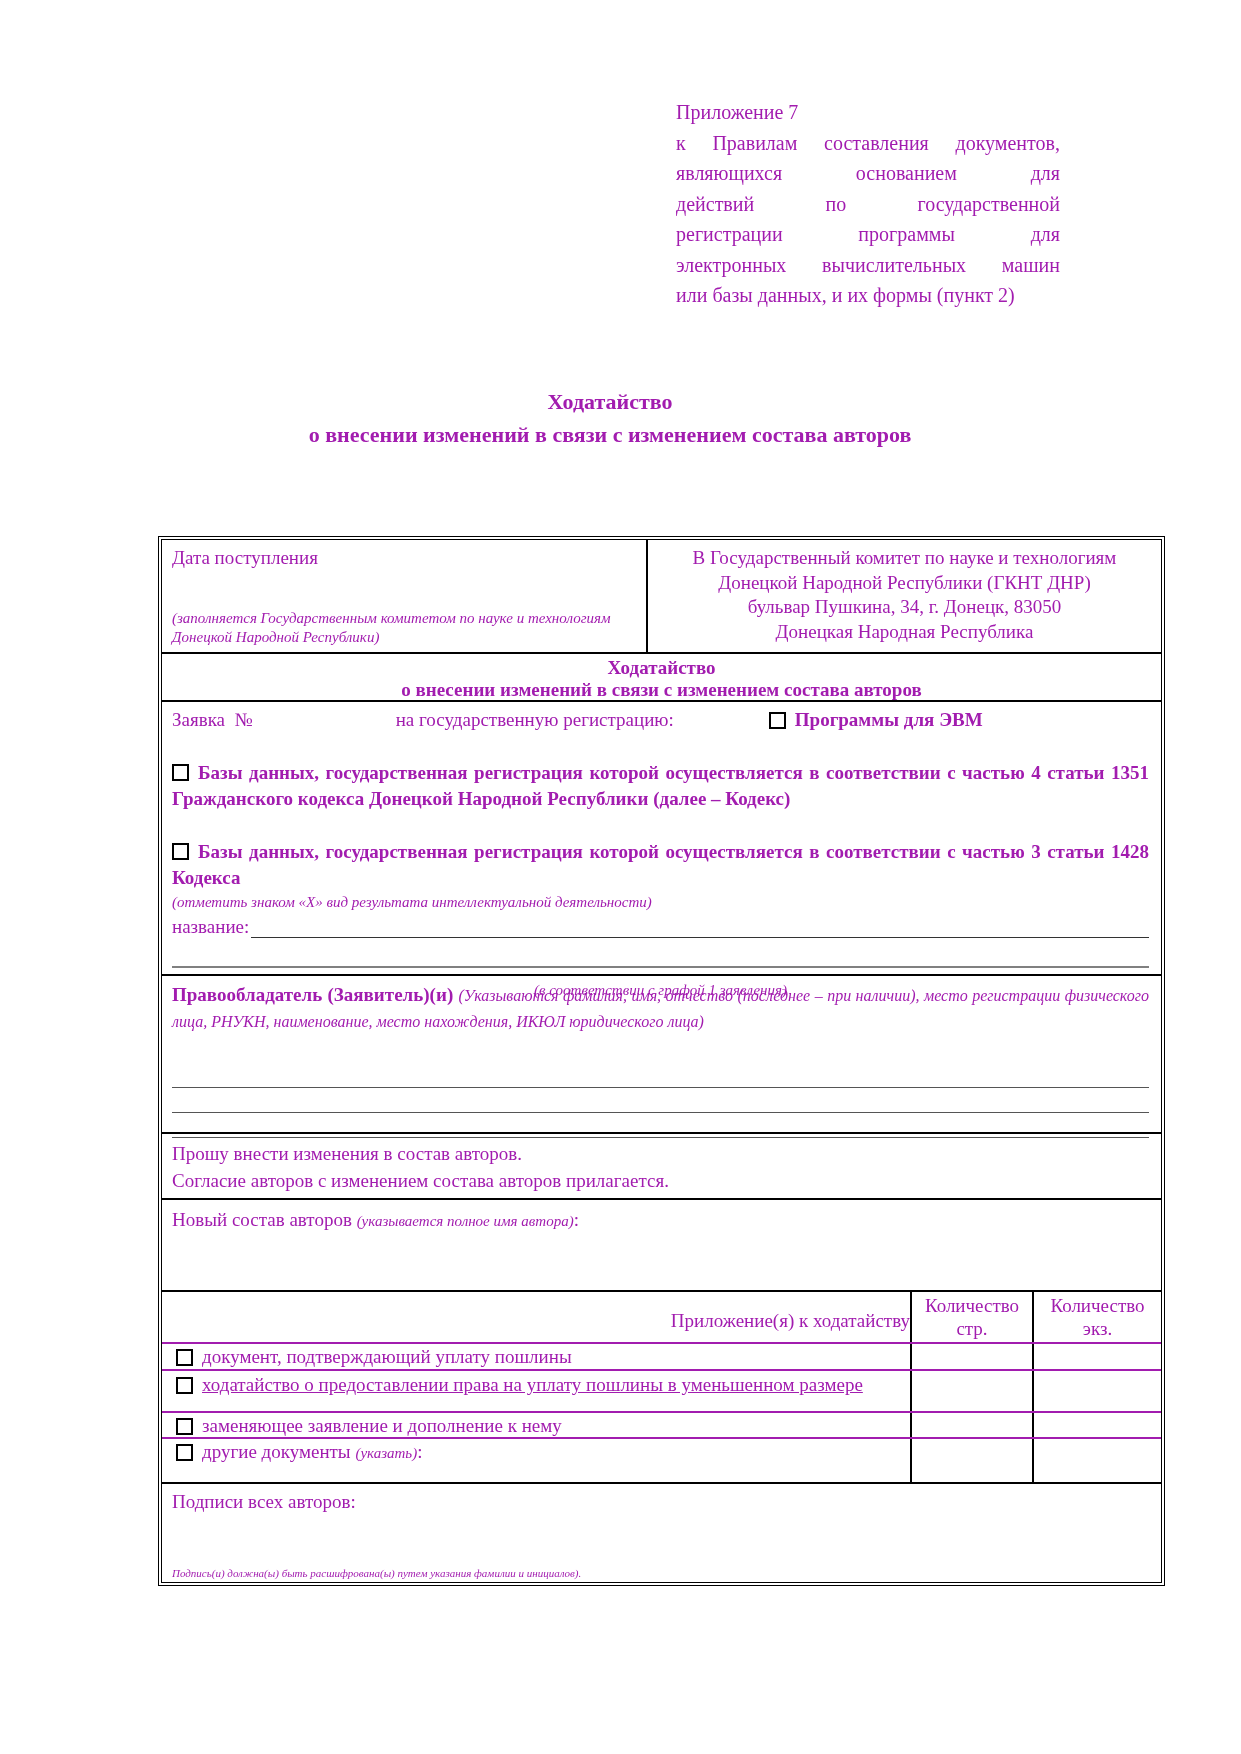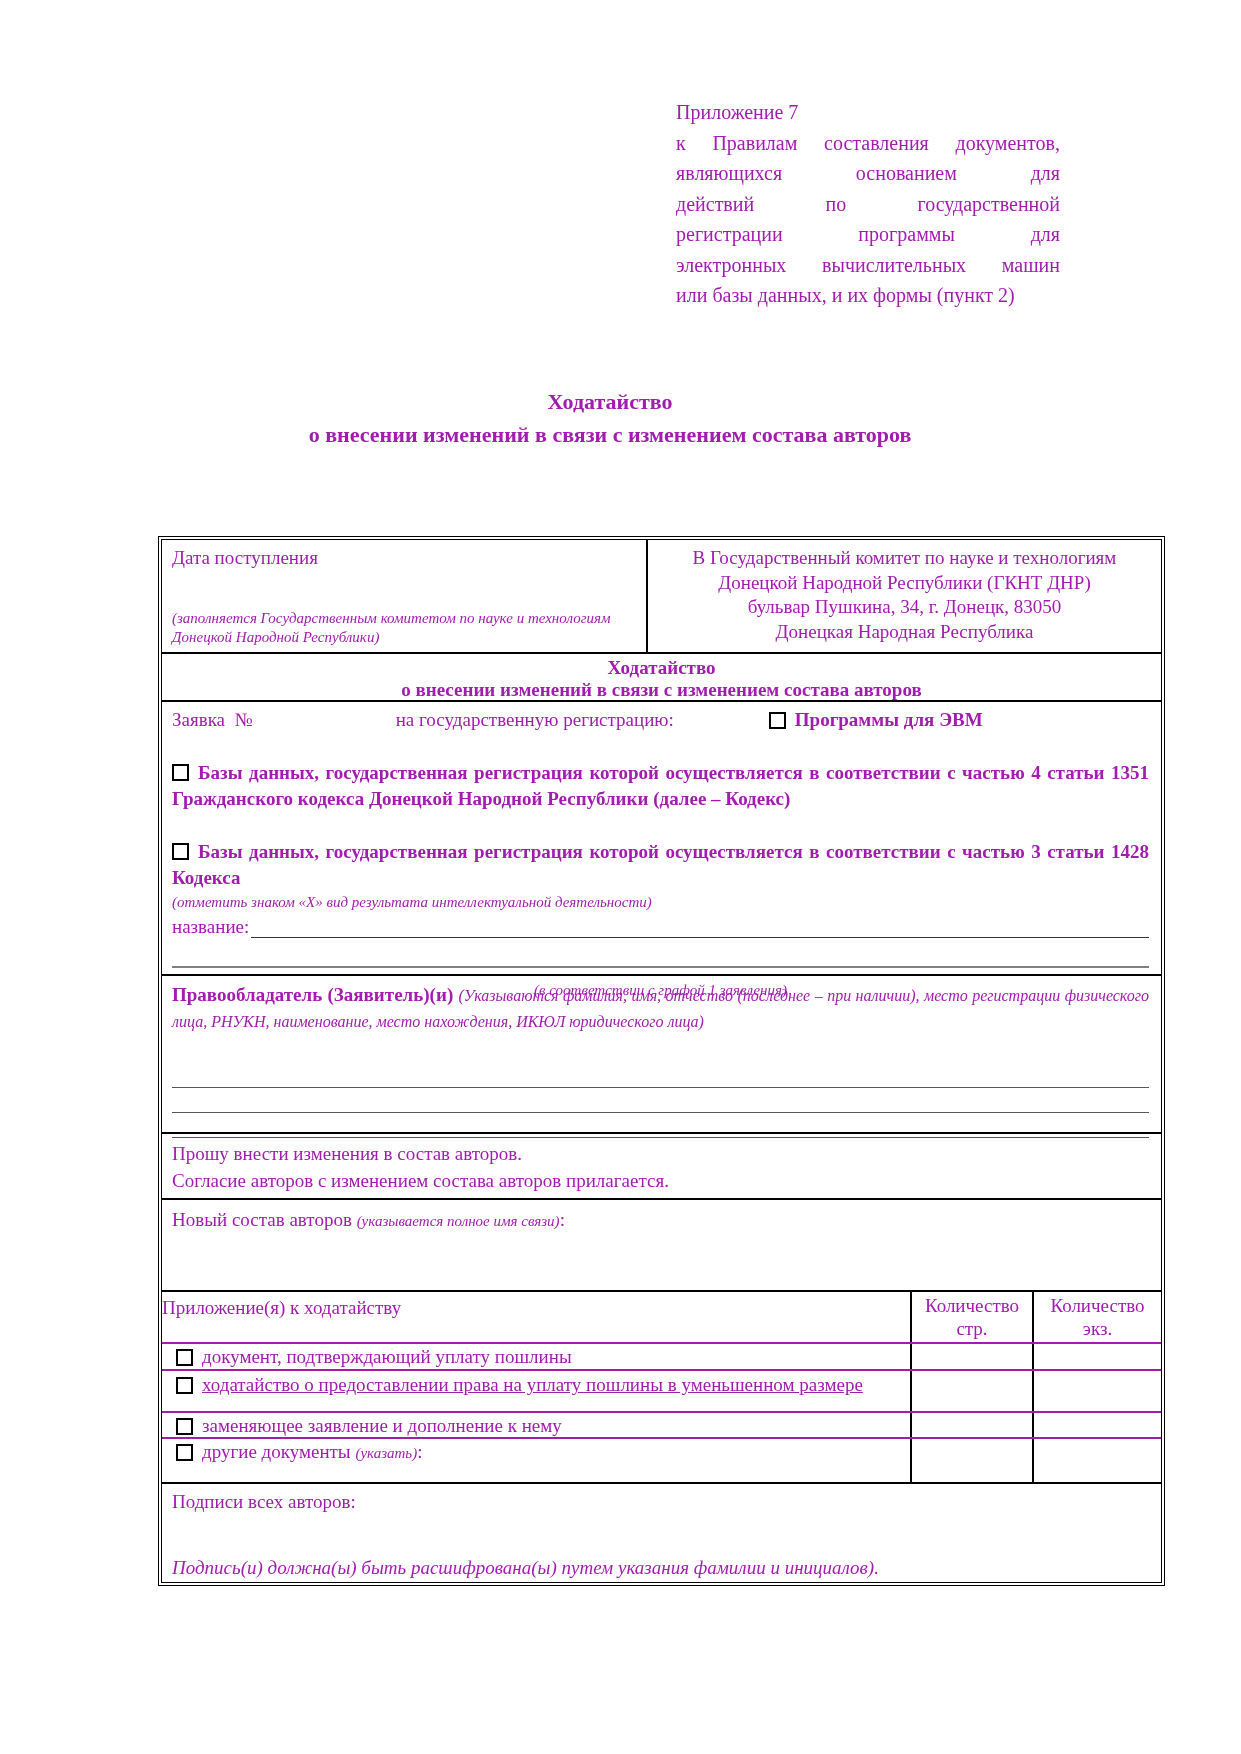--- a/index.html
+++ b/index.html
@@ -78,34 +78,34 @@
   .r5 { height:66px; padding:6px 12px 0 10px; line-height:27px; }
 
   
   .r6 { height:92px; padding:9px 12px 0 10px; }
   .r6 .note { font-style:italic; font-size:15px; }
 
   
   .att-grid { display:grid; grid-template-columns:1fr 122px 129px; }
   .att-c2, .att-c3 { border-left:2px solid #000; }
   .att-head { height:50px; }
-  .att-head .att-c1 { text-align:left; padding-top:5px; }
+  .att-head .att-c1 { text-align:right; padding-top:18px; }
   .att-head .att-c2, .att-head .att-c3 { text-align:center; line-height:23px; padding-top:2px; }
   .att-row { border-top:2px solid #a21caf; }
   .att-row .att-c1 { padding:2px 6px 0 14px; display:block; }
   .ar1 { height:27px; } .ar2 { height:42px;text-decoration:underline; } .ar3 { height:26px; } .ar4 { height:45px; }
   .att-row .att-c1 .cbx { vertical-align:-3px; }
   .ar2 .att-c1 { text-align:justify; line-height:24px; }
   .att-note { font-style:italic; font-size:15px; }
 
   
   .r8 { height:100px; padding:7px 12px 0 10px; position:relative; }
   .r8 .sig-note {
     position:absolute; left:10px; bottom:3px;
-    font-style:italic; font-size:19px;
+    font-style:italic; font-size:11px;
   }
 </style>
 </head>
 <body>
 
 <div class="page">
 
   <div class="header-note">
     <div>Приложение 7</div>
     <div class="jline">к Правилам составления документов,</div>
@@ -179,21 +179,21 @@
       <div class="u-line"></div>
     </div>
 
     <div class="row r5">
       <div>Прошу внести изменения в состав авторов.</div>
       <div>Согласие авторов с изменением состава авторов прилагается.</div>
     </div>
 
     <div class="row r6">
       <span>Новый состав авторов</span>
-      <span class="note">(указывается полное имя связи)</span><span>:</span>
+      <span class="note">(указывается полное имя автора)</span><span>:</span>
     </div>
 
     <div class="row">
       <div class="att-grid att-head">
         <div class="att-c1">Приложение(я) к ходатайству</div>
         <div class="att-c2">Количество стр.</div>
         <div class="att-c3">Количество экз.</div>
       </div>
 
       <div class="att-grid att-row ar1">

